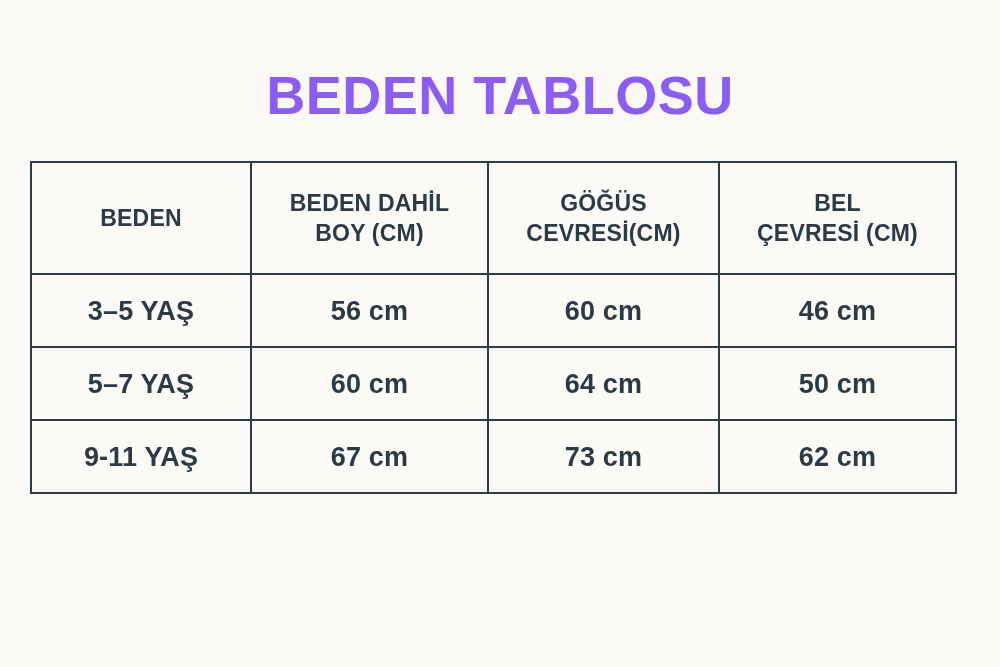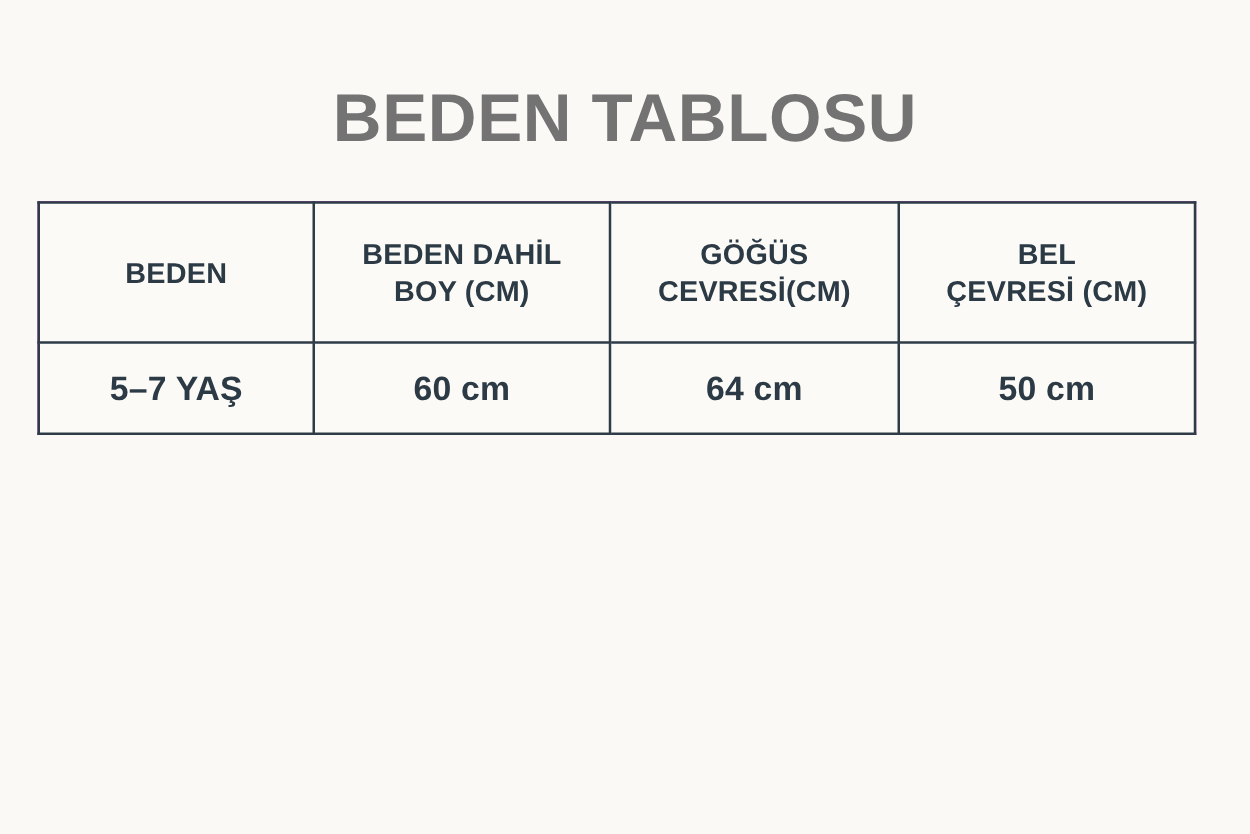--- a/index.html
+++ b/index.html
@@ -28,21 +28,21 @@
   .title {
     position: absolute;
     left: 0;
     top: 61px;
     width: 1000px;
     text-align: center;
     font-size: 54px;
     font-weight: 700;
     letter-spacing: 0.5px;
     line-height: 68px;
-    color: #737373;
+    color: #8b5cf6;
     white-space: nowrap;
   }
 
   
   .size-table {
     position: absolute;
     left: 30px;
     top: 161px;
     width: 925px;
     border-collapse: collapse;
@@ -116,21 +116,33 @@
           <span class="hdr-line">CEVRESİ(CM)</span>
         </th>
         <th>
           <span class="hdr-line">BEL</span>
           <span class="hdr-line">ÇEVRESİ (CM)</span>
         </th>
       </tr>
     </thead>
     <tbody>
       <tr>
+        <td class="size-label">3–5 YAŞ</td>
+        <td>56 cm</td>
+        <td>60 cm</td>
+        <td>46 cm</td>
+      </tr>
+      <tr>
         <td class="size-label">5–7 YAŞ</td>
         <td>60 cm</td>
         <td>64 cm</td>
         <td>50 cm</td>
+      </tr>
+      <tr>
+        <td class="size-label">9-11 YAŞ</td>
+        <td>67 cm</td>
+        <td>73 cm</td>
+        <td>62 cm</td>
       </tr>
     </tbody>
   </table>
 
 </div>
 
 </body></html>

